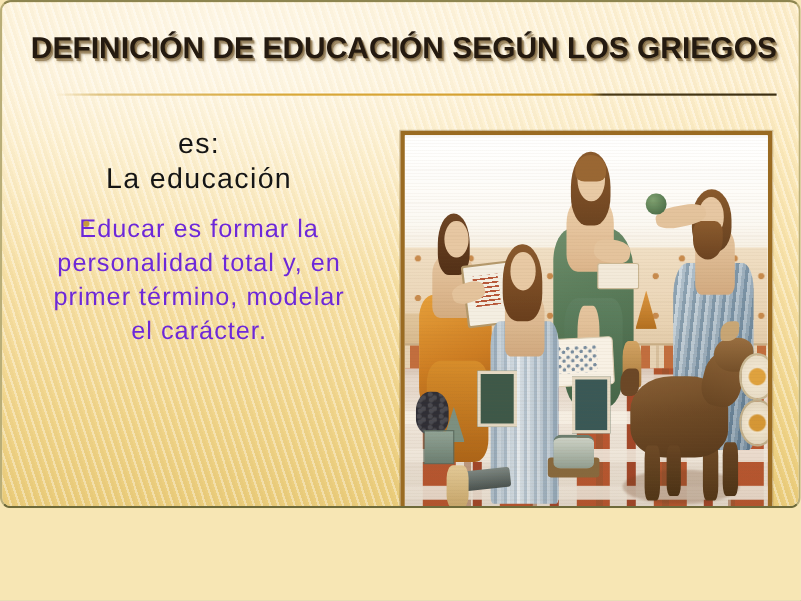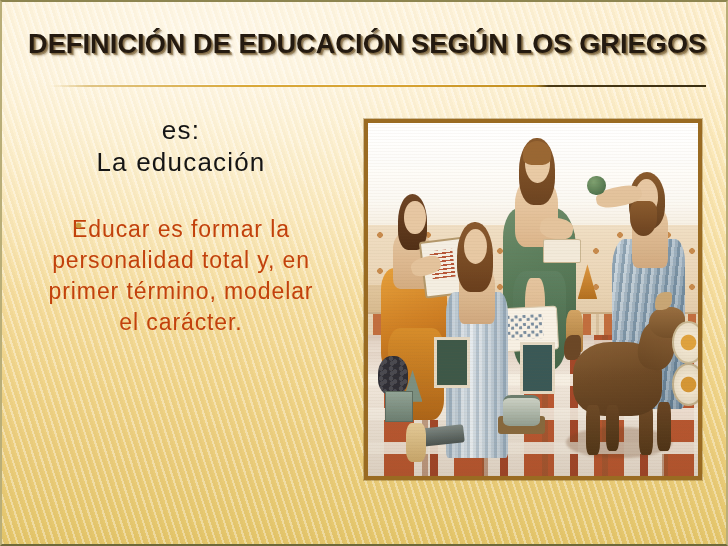--- a/index.html
+++ b/index.html
@@ -5,26 +5,27 @@
 <style>
   html,body{margin:0;padding:0;}
   body{
     width:728px;height:546px;overflow:hidden;
     font-family:"Liberation Sans","DejaVu Sans",sans-serif;
     background:#f7e6b4;
   }
 
   
   #slide{
-    position:relative;width:728px;height:546px;overflow:hidden;
+    position:relative;width:728px;height:462px;overflow:hidden;
     box-sizing:border-box;
     border-top:2px solid #8d8550;
     border-bottom:2px solid #6e6a3a;
     border-left:2px solid #b9ae78;
     border-right:2px solid #b9ae78;
+    border-radius:10px;
   }
 
   
   .bg-base{
     position:absolute;inset:0;
     background:linear-gradient(180deg,
       #fdeecb 0px,  #fdeecb 70px,
       #fcebc0 120px,
       #f9e4ae 210px,
       #f5dc9c 300px,
@@ -91,23 +92,23 @@
     text-align:center;
     color:#141414;
   }
   .heading-line{
     font-size:26px;font-weight:normal;line-height:32px;
     letter-spacing:1.2px;
     color:#151515;
   }
   #bullet-block{
     position:relative;
-    margin-top:36px;
+    margin-top:14px;
     font-size:23px;line-height:31px;letter-spacing:.9px;
-    color:#c2410c;
+    color:#6d28d9;
     padding:0 18px;
   }
   #bullet-dot{
     position:absolute;left:50px;top:9px;
     width:5px;height:5px;border-radius:50%;
     background:#c79a3c;
     box-shadow:0 0 0 .5px rgba(170,125,40,.5);
   }
 
   

